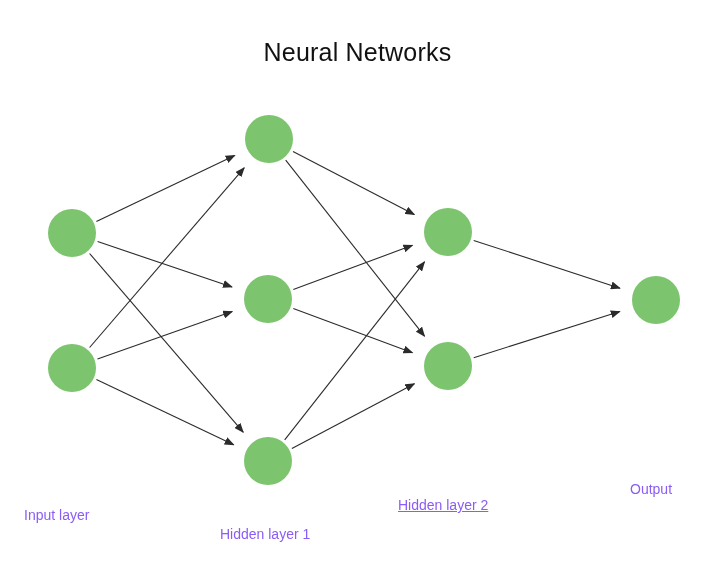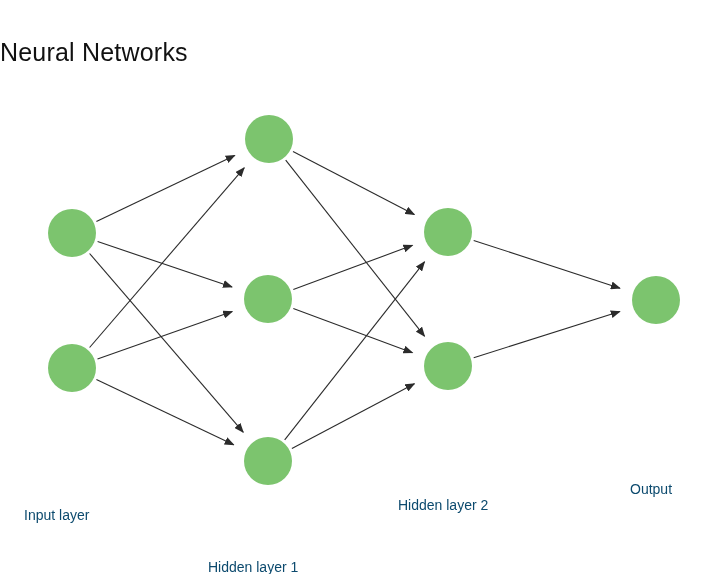--- a/index.html
+++ b/index.html
@@ -13,40 +13,40 @@
     height: 574px;
     background: #ffffff;
     font-family: "Liberation Sans", sans-serif;
     overflow: hidden;
   }
   .title {
     position: absolute;
     top: 38px;
     left: 0;
     width: 715px;
-    text-align: left;
+    text-align: center;
     font-size: 25px;
     font-weight: 400;
     color: #111111;
     letter-spacing: 0.2px;
   }
   svg.graph {
     position: absolute;
     top: 0;
     left: 0;
   }
   .layer-label {
     position: absolute;
     font-size: 14px;
-    color: #0c4a6e;
+    color: #8b5cf6;
     white-space: nowrap;
   }
   .label-input   { left: 24px;  top: 507px; }
-  .label-hidden1 { left: 208px; top: 526px; margin-top: 33px; }
-  .label-hidden2 { left: 398px; top: 497px; }
+  .label-hidden1 { left: 220px; top: 526px; }
+  .label-hidden2 { left: 398px; top: 497px; text-decoration: underline; }
   .label-output  { left: 630px; top: 481px; }
 </style>
 </head>
 <body>
 
 <div class="canvas">
 
   <div class="title">Neural Networks</div>
 
   <svg class="graph" width="715" height="574" viewBox="0 0 715 574">

